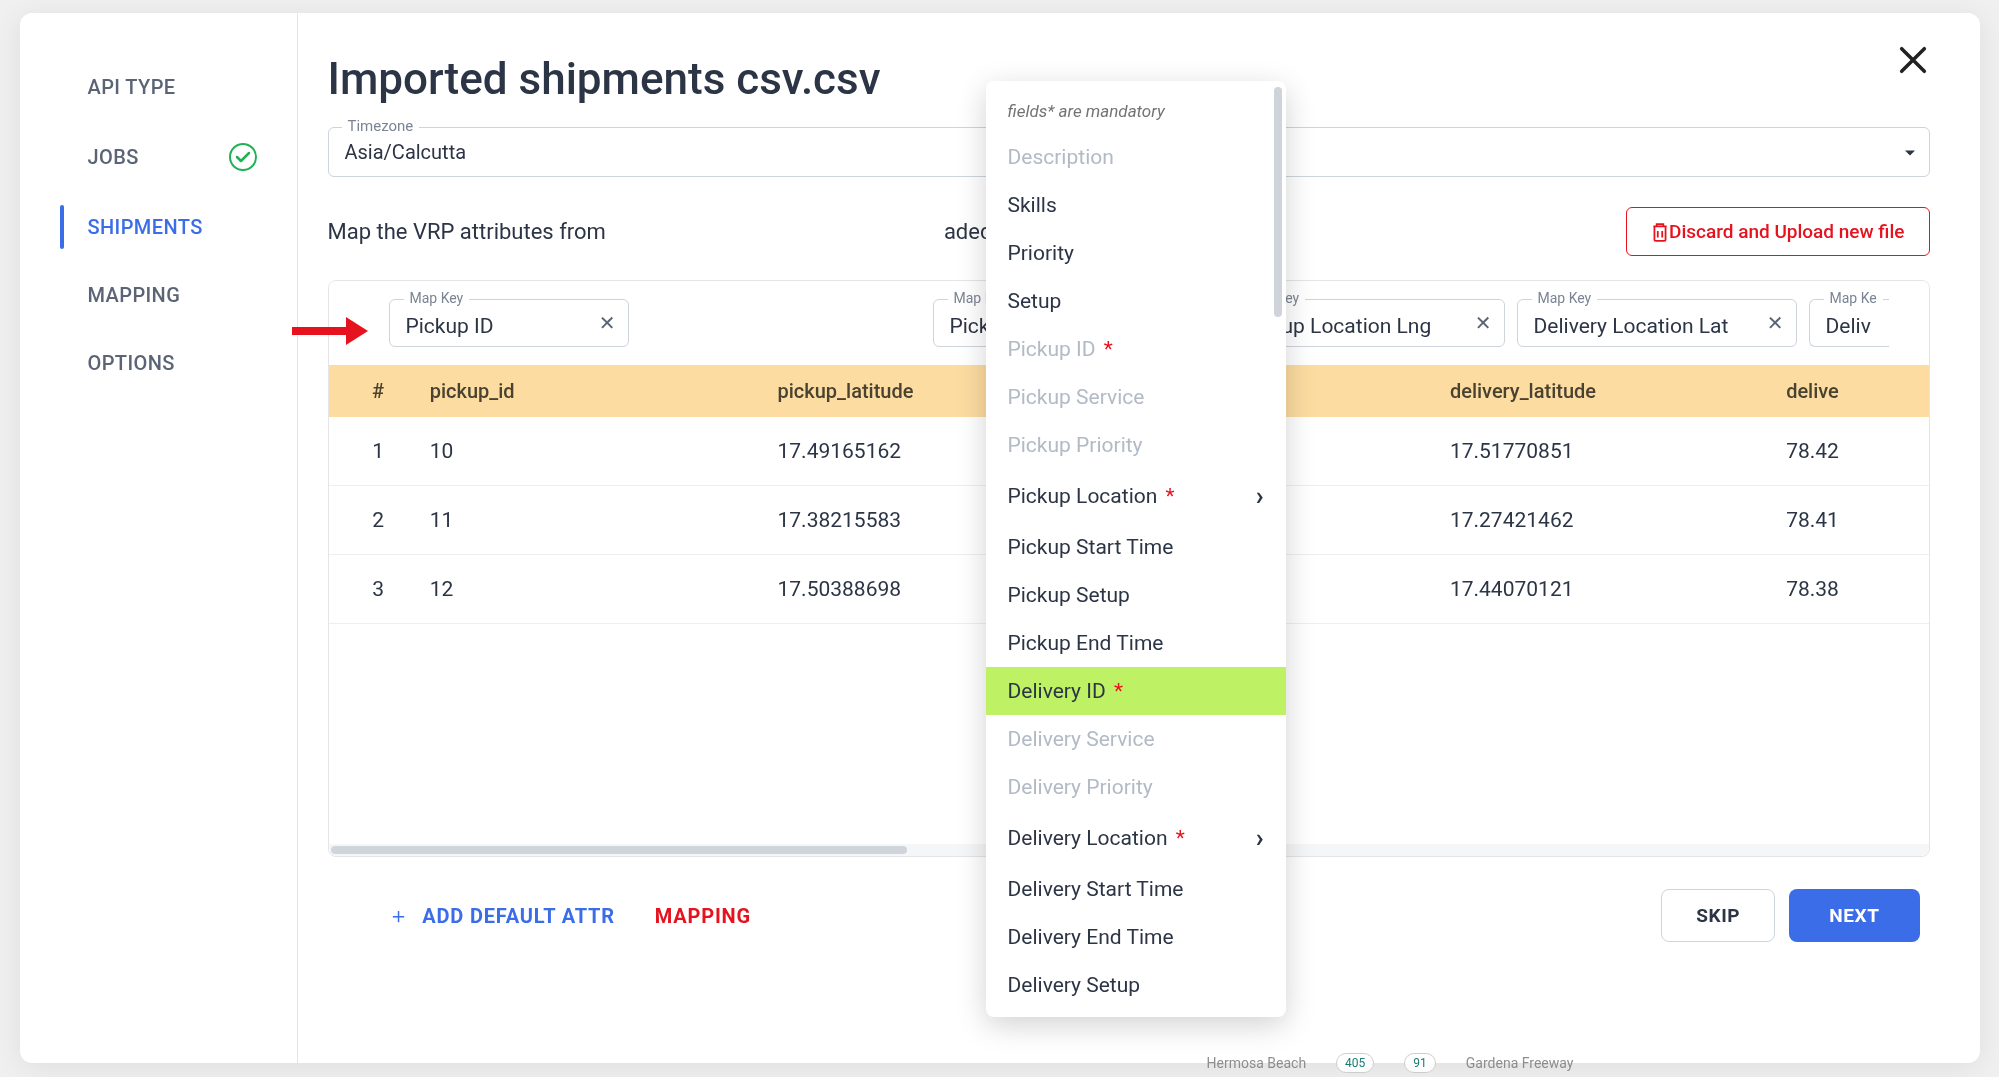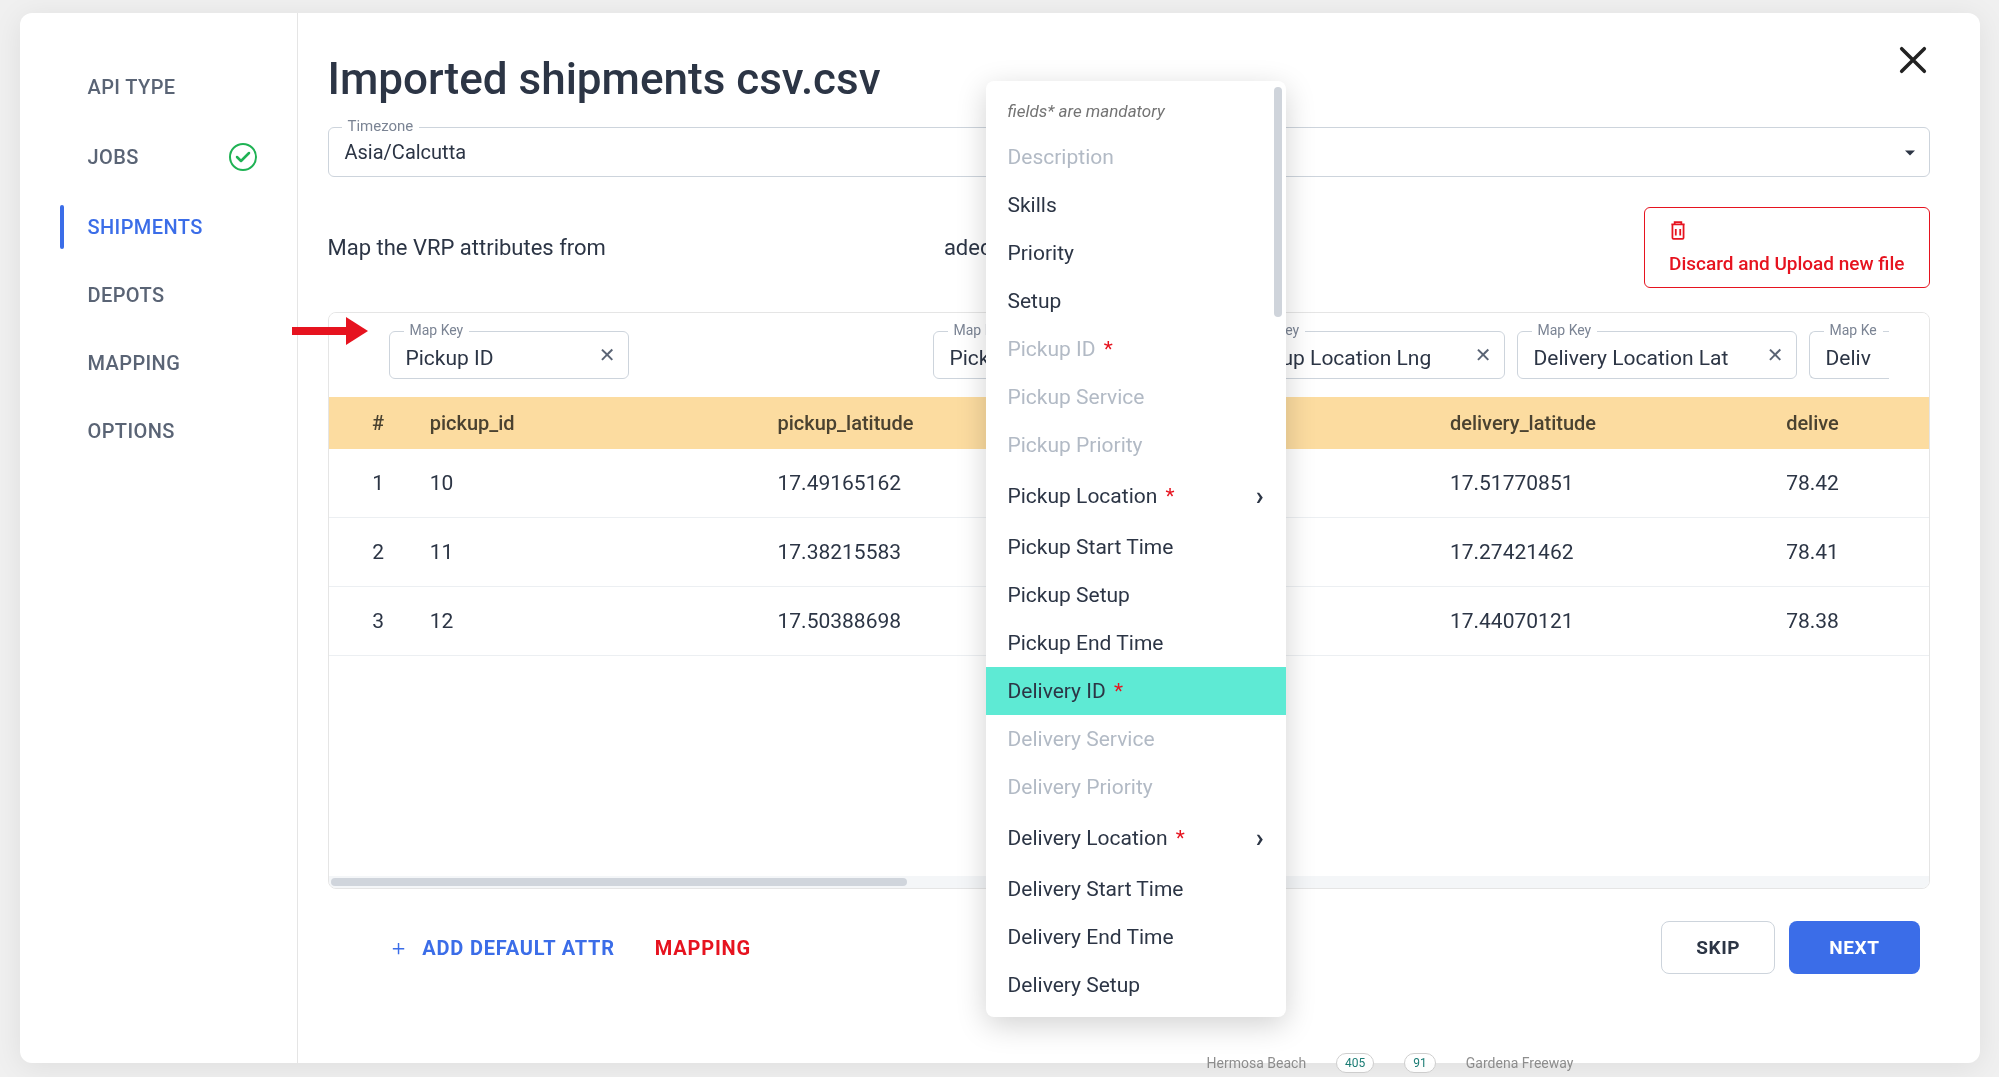--- a/index.html
+++ b/index.html
@@ -15,21 +15,21 @@
 .close-btn { position: absolute; top: 30px; right: 50px; cursor: pointer; }
 .close-btn svg { width: 34px; height: 34px; stroke: #222; stroke-width: 2.5; }
 .page-title { font-size: 44px; font-weight: 500; color: #2c3545; margin-bottom: 22px; }
 .timezone-wrap { position: relative; display: inline-block; margin-bottom: 30px; }
 .timezone-label { position: absolute; top: -10px; left: 14px; background: #fff; padding: 0 6px; font-size: 15px; color: #7b8494; }
 .timezone-select { border: 1px solid #cdd4dc; border-radius: 6px; padding: 12px 42px 12px 16px; font-size: 20px; color: #2c3545; background: #fff; appearance: none; cursor: pointer; }
 .timezone-caret { position: absolute; right: 14px; top: 50%; transform: translateY(-50%); pointer-events: none; }
 .map-instructions-row { display: flex; justify-content: space-between; align-items: center; margin-bottom: 24px; }
 .map-instructions { font-size: 22px; color: #2c3545; display: flex; align-items: center; gap: 14px; }
 .info-circle { width: 22px; height: 22px; background: #5a6475; color: #fff; border-radius: 50%; display: inline-flex; align-items: center; justify-content: center; font-size: 14px; font-weight: 700; font-style: italic; }
-.discard-btn { border: 1.5px solid #e6131f; color: #e6131f; background: #fff; border-radius: 6px; padding: 12px 24px; font-size: 19px; font-weight: 500; cursor: pointer; display: flex; gap: 12px; flex-direction: column; }
+.discard-btn { border: 1.5px solid #e6131f; color: #e6131f; background: #fff; border-radius: 6px; padding: 12px 24px; font-size: 19px; font-weight: 500; cursor: pointer; display: flex; align-items: center; gap: 0; }
 .discard-btn svg { width: 18px; height: 20px; stroke: #e6131f; stroke-width: 1.6; fill: none; }
 .table-panel { border: 1px solid #e5e5e5; border-radius: 8px; overflow: hidden; position: relative; }
 .mapkey-row { display: flex; padding: 18px 0 18px 60px; gap: 12px; background: #fff; overflow: hidden; }
 .mapkey-chip { position: relative; border: 1px solid #cdd4dc; border-radius: 6px; padding: 14px 44px 8px 16px; min-width: 240px; flex-shrink: 0; cursor: pointer; background: #fff; }
 .mapkey-label { position: absolute; top: -10px; left: 14px; background: #fff; padding: 0 6px; font-size: 14px; color: #7b8494; }
 .mapkey-value { font-size: 21px; color: #2c3545; white-space: nowrap; overflow: hidden; text-overflow: ellipsis; }
 .mapkey-clear { position: absolute; right: 12px; top: 50%; transform: translateY(-50%); cursor: pointer; color: #5a6475; font-size: 20px; }
 .arrow-pointer { position: absolute; left: -8px; top: 300px; z-index: 50; }
 .arrow-pointer svg { width: 80px; height: 36px; }
 .table-scroll { overflow-x: auto; }
@@ -46,21 +46,21 @@
 .add-attr-btn .plus { font-size: 22px; font-weight: 400; }
 .mapping-red { color: #e6131f; font-size: 20px; font-weight: 700; letter-spacing: 0.8px; }
 .footer-right { display: flex; gap: 14px; }
 .btn-skip { border: 1.5px solid #cdd4dc; background: #fff; color: #2c3545; padding: 14px 34px; border-radius: 8px; font-size: 19px; font-weight: 700; letter-spacing: 0.6px; cursor: pointer; }
 .btn-next { border: none; background: #3b6de8; color: #fff; padding: 14px 40px; border-radius: 8px; font-size: 19px; font-weight: 700; letter-spacing: 0.6px; cursor: pointer; }
 .dropdown-overlay { position: absolute; top: 68px; left: 688px; width: 300px; background: #fff; border-radius: 8px; box-shadow: 0 8px 30px rgba(0,0,0,0.18); z-index: 100; padding: 14px 0 8px; }
 .dropdown-scrollbar { position: absolute; right: 4px; top: 6px; width: 8px; height: 230px; background: #cfd4db; border-radius: 5px; }
 .dropdown-header { font-size: 17px; font-style: italic; color: #737373; padding: 6px 22px 12px; }
 .dropdown-item { padding: 12px 22px; font-size: 21px; color: #2c3545; cursor: pointer; display: flex; align-items: center; justify-content: space-between; }
 .dropdown-item.disabled { color: #b2bac5; }
-.dropdown-item.hovered { background: #5eead4; }
+.dropdown-item.hovered { background: #bef264; }
 .dropdown-item .req { color: #e6131f; margin-left: 3px; }
 .dropdown-item .chevron-r { color: #2c3545; font-size: 19px; }
 .map-snippet { position: absolute; bottom: 0; left: 1040px; width: 700px; height: 28px; overflow: hidden; opacity: 0.95; font-size: 14px; color: #888; display:flex; align-items:center; gap:30px; justify-content:center; pointer-events:none; }
 .map-snippet .badge { background:#fff; border:1px solid #ccc; border-radius:10px; padding:2px 8px; font-size:12px; color:#0f766e; }
 </style>
 </head>
 <body>
 
 <div class="modal">
 
@@ -71,23 +71,20 @@
       <div class="sidebar-item">
         <span>JOBS</span>
         <span class="check-circle">
           <svg viewBox="0 0 16 12">
             <path d="M2 6 L6 10 L14 2" fill="none" stroke="#1fb254" stroke-width="2.5" stroke-linecap="round" stroke-linejoin="round"></path>
           </svg>
         </span>
       </div>
       <div class="sidebar-item active">
         <span>SHIPMENTS</span>
-      </div>
-      <div class="sidebar-item">
-        <span>DEPOTS</span>
       </div>
       <div class="sidebar-item">
         <span>MAPPING</span>
       </div>
       <div class="sidebar-item">
         <span>OPTIONS</span>
       </div>
     </div>
 
   <div class="main">

